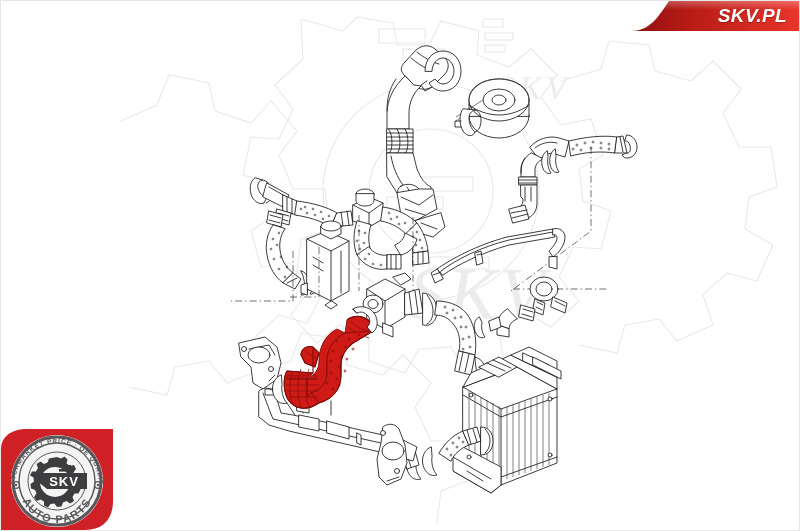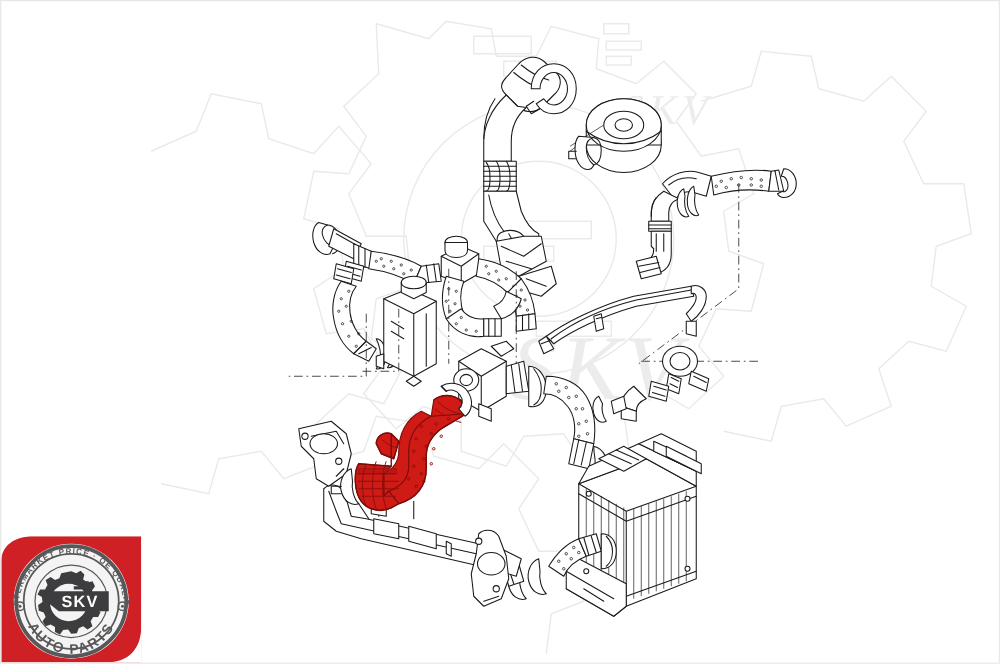--- a/index.html
+++ b/index.html
@@ -535,20 +535,38 @@
       <path class="lnf" d="M280 374 C274 376 270 384 272 392 C274 400 280 404 286 402
                            C282 398 280 390 281 384 Z"></path>
       <path class="ln" d="M272 388 L264 388 L264 394 L272 394"></path>
     </g>
 
     <path class="dash" d="M318 246 L318 296 L288 296"></path>
 
   </svg>
   </div>
 
+  <div class="brand-banner">
+    <svg width="182" height="30" viewBox="0 0 182 30" xmlns="http://www.w3.org/2000/svg">
+      <defs>
+        <linearGradient id="bg1" x1="0" y1="0" x2="1" y2="0">
+          <stop offset="0" stop-color="#8e1010"></stop>
+          <stop offset=".35" stop-color="#b81b16"></stop>
+          <stop offset="1" stop-color="#e8352b"></stop>
+        </linearGradient>
+        <linearGradient id="bg2" x1="0" y1="0" x2="0" y2="1">
+          <stop offset="0" stop-color="#ffffff" stop-opacity=".28"></stop>
+          <stop offset=".55" stop-color="#ffffff" stop-opacity="0"></stop>
+        </linearGradient>
+      </defs>
+      <path d="M52 0 H182 V30 H14 C32 30 40 18 52 0 Z" fill="url(#bg1)"></path>
+      <path d="M52 0 H182 V16 H20 C34 14 42 10 52 0 Z" fill="url(#bg2)"></path>
+    </svg>
+    <span class="brand-text">SKV.PL</span>
+  </div>
 
   <div class="seal-badge">
     <svg width="112" height="101" viewBox="0 0 112 101" xmlns="http://www.w3.org/2000/svg">
       <defs>
         <path id="arcTop" d="M14 56 a42 42 0 0 1 84 0" fill="none"></path>
         <path id="arcBot" d="M18 56 a38 38 0 0 0 76 0" fill="none"></path>
       </defs>
 
       <path d="M0 20 C0 8 10 0 26 0 H112 V101 H0 Z" fill="#cf2026"></path>
       <path d="M112 0 H26 C10 0 0 8 0 20 V101 H112 Z" fill="none"></path>

